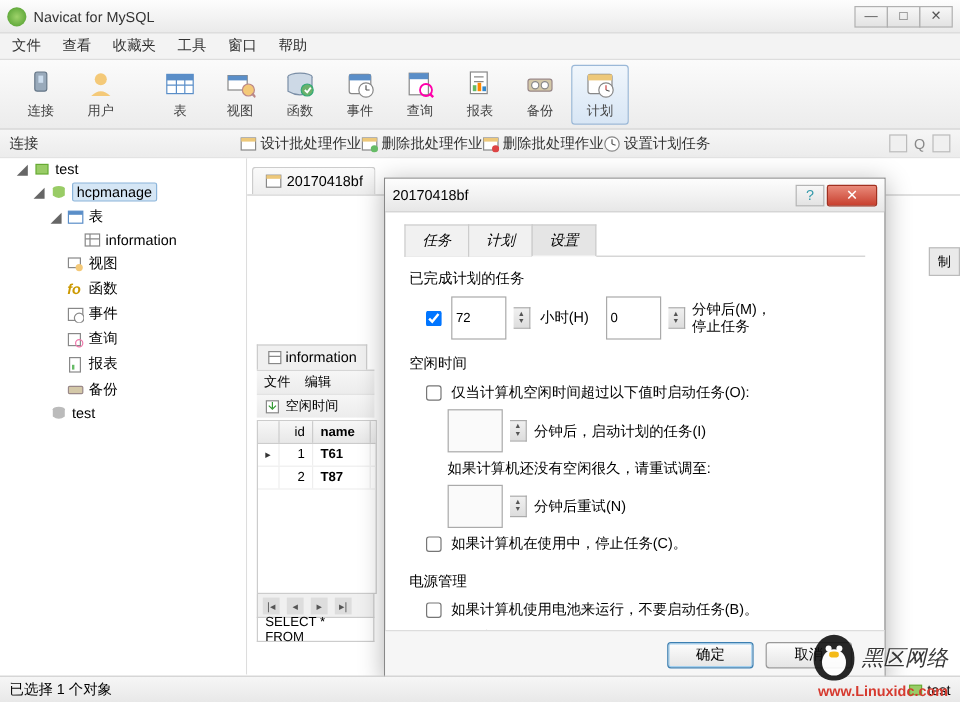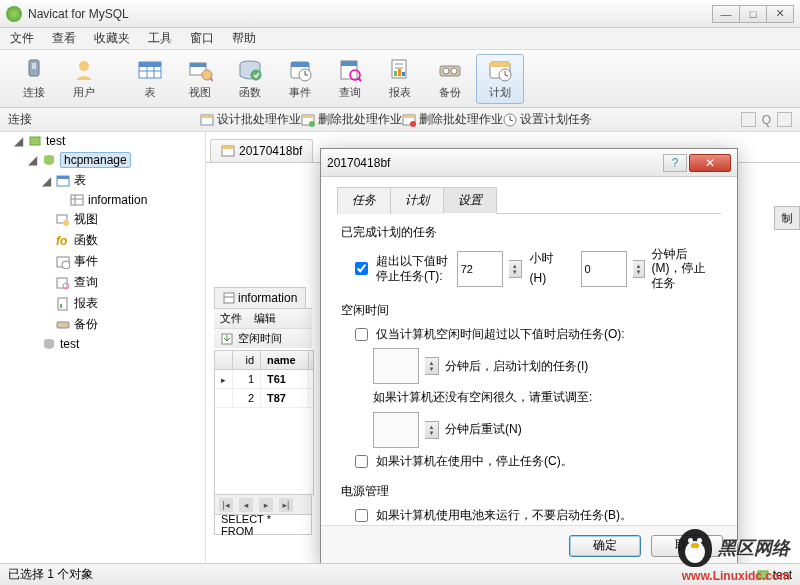--- a/index.html
+++ b/index.html
@@ -89,33 +89,33 @@
 .dlg-tab { padding:4px 14px; border:1px solid #ccc; border-bottom:none; background:#f1f1f1; margin-right:-1px; margin-bottom:-1px; cursor:pointer;font-style:italic; }
 .dlg-tab.active { background:#e5e5e5; border-bottom:1px solid #fff; }
 .dlg-content { padding:10px 4px; }
 .dlg-section { margin-bottom:12px; }
 .dlg-sec-title { margin-bottom:6px; }
 .dlg-row { display:flex; align-items:center; gap:6px; margin:4px 0 4px 14px; line-height:1.6; }
 .dlg-row input[type=checkbox] { margin-right:2px; }
 .dlg-row .num-input { width:46px; height:36px; border:1px solid #aaa; padding:1px 3px; font-size:11px; }
 .dlg-row .spin { width:14px; height:18px; border:1px solid #aaa; border-left:none; background:linear-gradient(#f0f0f0,#ddd); display:flex; flex-direction:column; font-size:6px; align-items:center; justify-content:center; line-height:1; color:#555; }
 .dlg-row .unit { margin-left:2px; margin-right:8px; }
-.dlg-buttons { height:40px; border-top:1px solid #ddd; display:flex; align-items:center; justify-content:flex-end; padding:0 14px; gap:10px; background:#f6f6f6; }
+.dlg-buttons { height:40px; border-top:1px solid #ddd; display:flex; align-items:center; justify-content:flex-end; padding:0 27px; gap:10px; background:#f6f6f6; }
 .dlg-btn { min-width:72px; height:22px; border:1px solid #999; background:linear-gradient(#fdfdfd,#e5e5e5); border-radius:3px; cursor:pointer; display:flex; align-items:center; justify-content:center; }
 .dlg-btn.primary { border:1px solid #3c7fb1; box-shadow:0 0 0 1px #a3d0ef inset; }
 
 
 .watermark { position:absolute; right:10px; bottom:18px; display:flex; align-items:center; gap:6px; opacity:0.9; }
 .penguin { width:34px; height:38px; position:relative; }
 .penguin .body { position:absolute; inset:0; background:#111; border-radius:50% 50% 45% 45%; }
 .penguin .belly { position:absolute; left:7px; top:12px; width:20px; height:22px; background:#fff; border-radius:50%; }
 .penguin .eye { position:absolute; top:9px; width:5px; height:5px; background:#fff; border-radius:50%; }
 .penguin .eye.l { left:10px; } .penguin .eye.r { right:10px; }
 .penguin .beak { position:absolute; top:14px; left:13px; width:8px; height:5px; background:#f5b400; border-radius:40%; }
-.wm-text { font-size:18px; font-weight:bold; font-style:italic; color:#222; text-shadow:1px 1px #fff; }
+.wm-text { font-size:18px; font-weight:normal; font-style:italic; color:#222; text-shadow:1px 1px #fff; }
 .wm-url { position:absolute; right:10px; bottom:2px; font-size:12px; color:#d63a2f; font-weight:bold; }
 
 
 svg { display:block; }
 
 
 .drag-tab { position:absolute; right:0; top:206px; width:26px; height:24px; background:#eaeaea; border:1px solid #bbb; display:flex; align-items:center; justify-content:center; font-size:11px; writing-mode:horizontal-tb; }
 </style>
 </head>
 <body>
@@ -486,21 +486,20 @@
     <div class="dlg-tabs">
       <div class="dlg-tab">任务</div>
       <div class="dlg-tab">计划</div>
       <div class="dlg-tab active">设置</div>
     </div>
     <div class="dlg-content">
       <div class="dlg-section">
         <div class="dlg-sec-title">已完成计划的任务</div>
         <div class="dlg-row">
           <input type="checkbox" checked="" style="">
-          <span style="width:82px;line-height:1.2">超出以下值时停止任务(T):</span>
           <input class="num-input" value="72" style="">
             <div class="spin">▲<br>▼</div>
           <span class="unit">小时(H)</span>
           <input class="num-input" value="0" style="">
             <div class="spin">▲<br>▼</div>
           <span style="width:72px;line-height:1.2">分钟后(M)，停止任务</span>
         </div>
       </div>
       <div class="dlg-section">
         <div class="dlg-sec-title">空闲时间</div>

